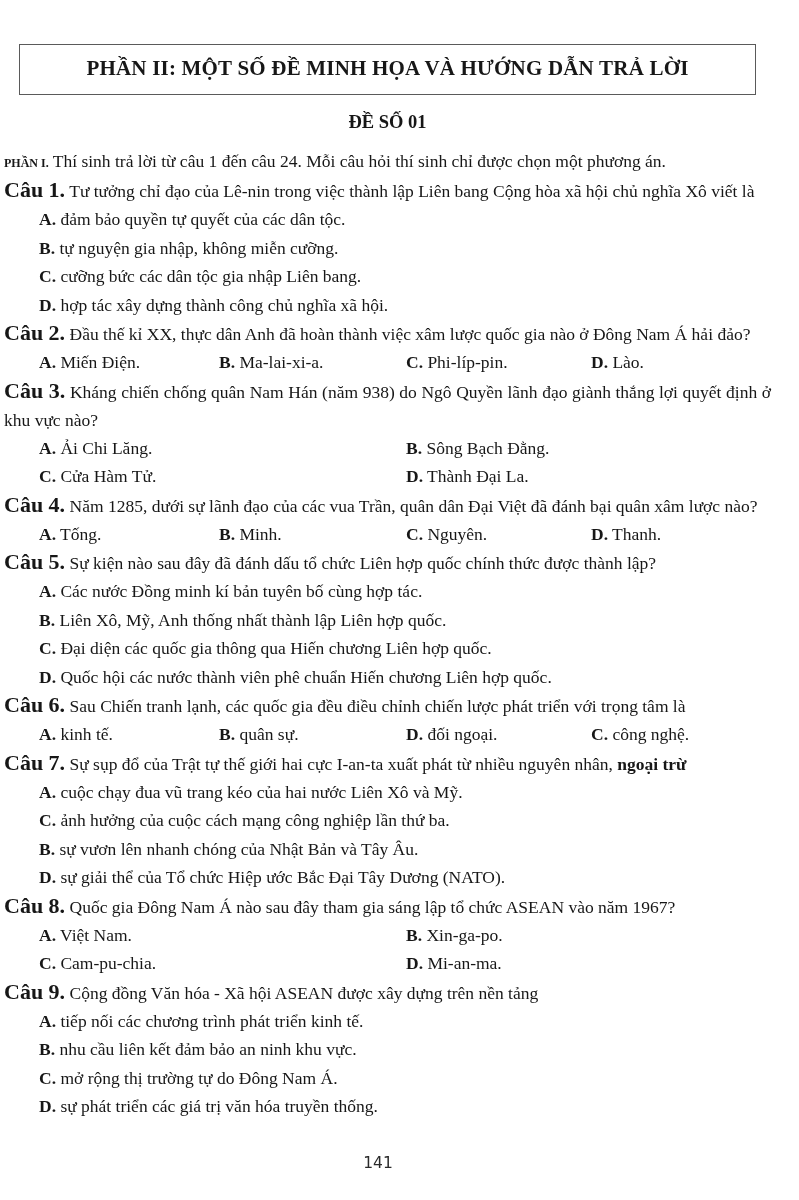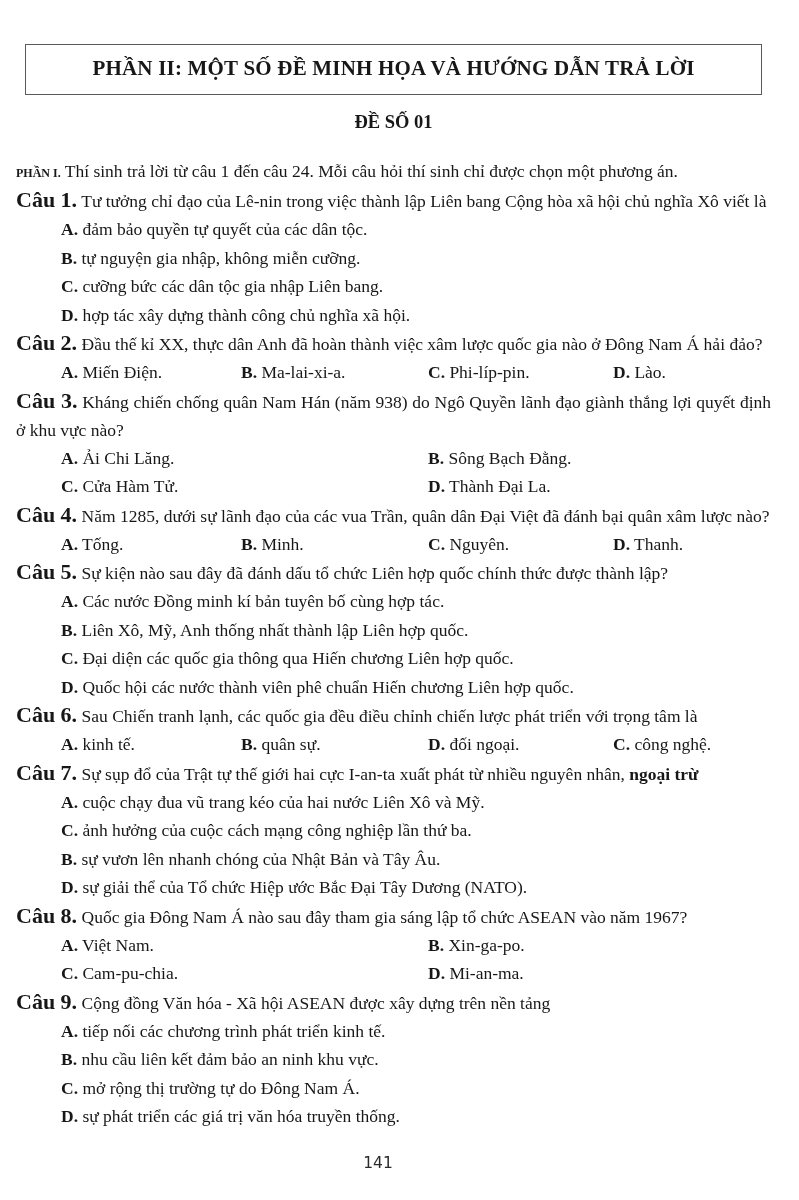--- a/index.html
+++ b/index.html
@@ -6,58 +6,58 @@
   body {
     width: 799px; height: 1200px;
     font-family: "Liberation Serif", "DejaVu Serif", serif;
     color: #171717;
     overflow: hidden;
   }
   .page {
     position: relative;
     box-sizing: border-box;
     width: 799px; height: 1200px;
-    padding: 44px 28px 0 16px;
+    padding: 44px 28px 0 4px;
   }
   .title-box {
     box-sizing: border-box;
     width: 737px;
     margin: 0 auto;
     border: 1.5px solid #5a5a5a;
     text-align: center;
     padding: 11px 4px 13px 4px;
   }
   .title-box h1 {
     margin: 0;
     font-size: 21px;
     font-weight: bold;
     letter-spacing: 0.2px;
     white-space: nowrap;
   }
   .exam-no {
     text-align: center;
     font-weight: bold;
     font-size: 18.5px;
-    margin: 17px 0 25px 0;
+    margin: 17px 0 15px 0;
   }
   .intro {
     margin: 0;
     font-size: 17.5px;
     line-height: 26px;
   }
   .intro b { font-size: 12px; }
   .question { margin: 0; }
   .qtext {
     margin: 0;
     font-size: 17.5px;
     line-height: 28px;
     text-align: justify;
   }
   .qtext b.qlabel { font-size: 22px; }
-  .opts { margin-left: 45px; }
+  .opts { margin-left: 35px; }
   .opt {
     font-size: 17.5px;
     line-height: 28.5px;
     white-space: nowrap;
     overflow: visible;
   }
   .opt b { font-size: 17.5px; }
   .opts.grid4 { display: grid; grid-template-columns: 180px 187px 185px 1fr; }
   .opts.grid2 { display: grid; grid-template-columns: 367px 1fr; }
   .page-num {

